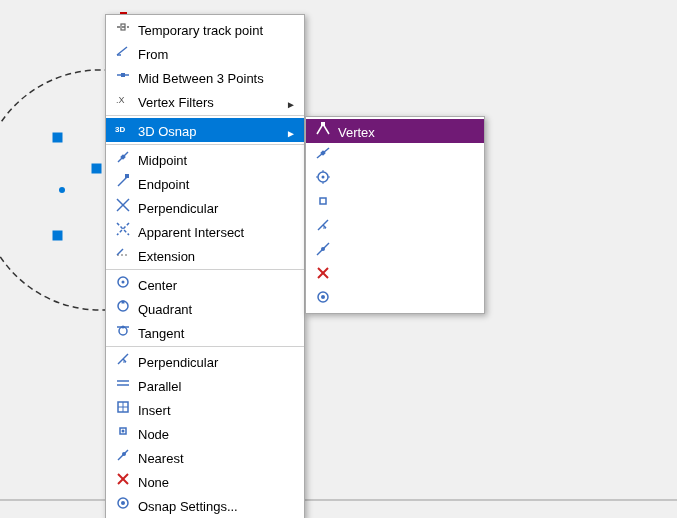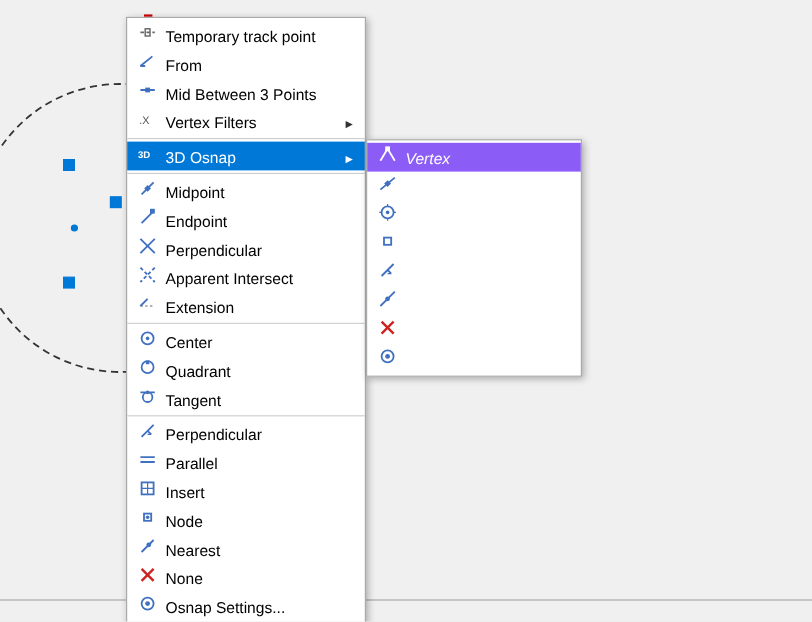--- a/index.html
+++ b/index.html
@@ -44,23 +44,22 @@
     .menu-item {
       display: flex;
       align-items: flex-end;
       padding: 3px 8px 3px 6px;
       cursor: pointer;
       white-space: nowrap;
       height: 24px;
       position: relative;
     }
     .menu-item.highlighted {
-      background: #8b5cf6;
+      background: #701a75;
       color: white;
-      font-style: italic;
     }
 
     .menu-separator {
       height: 1px;
       background: #d0d0d0;
       margin: 2px 0;
     }
 
     .menu-icon {
       width: 22px;

